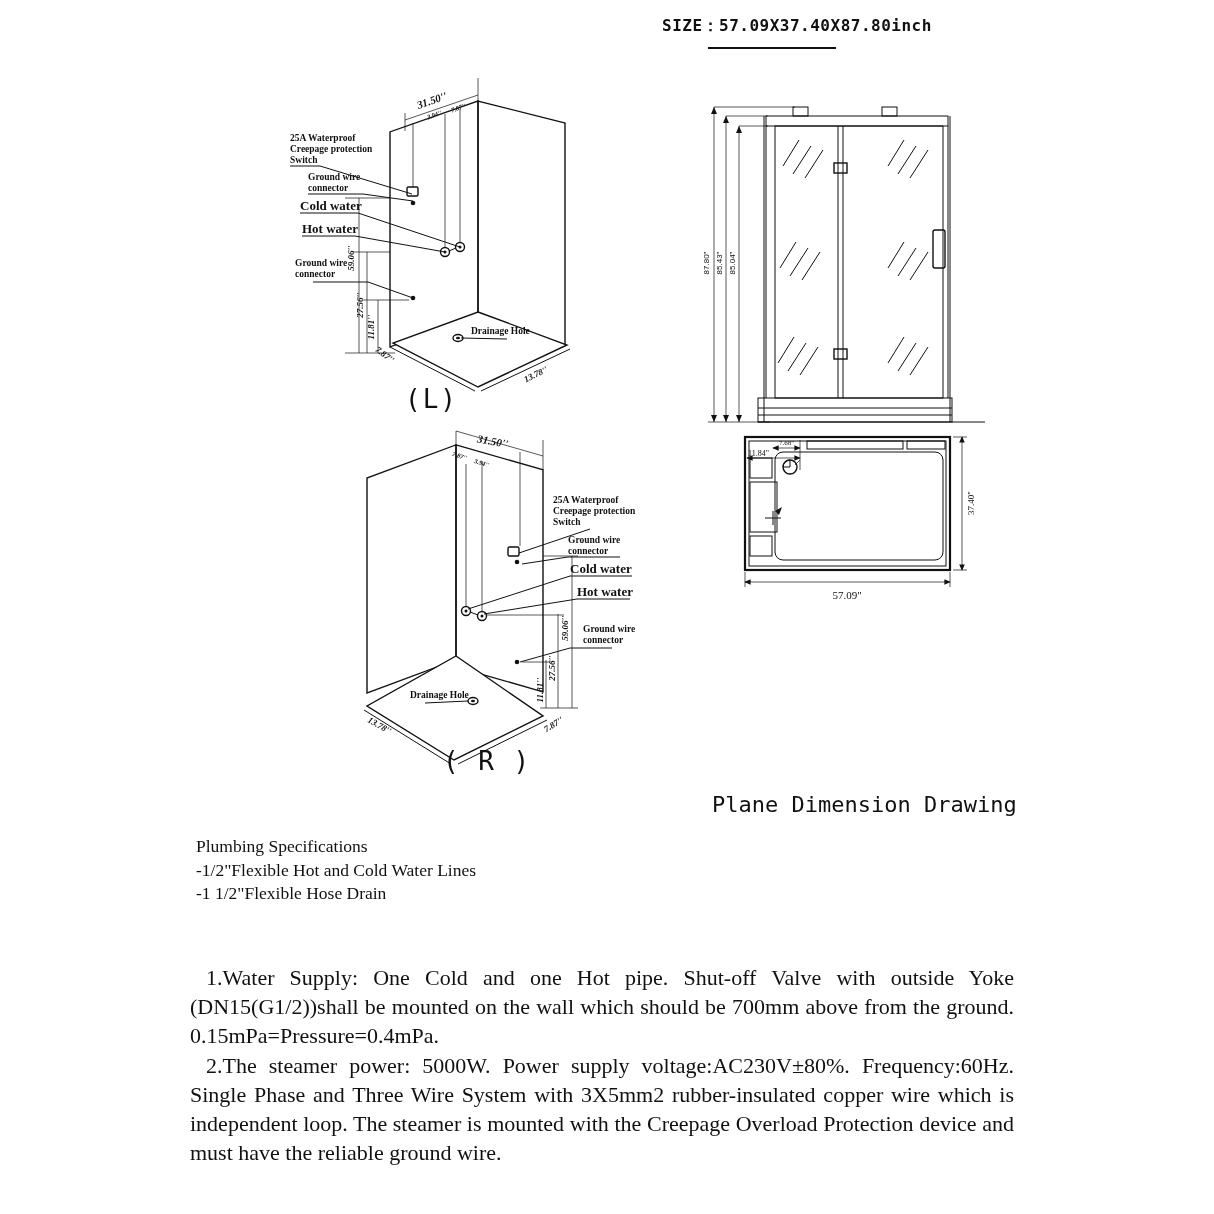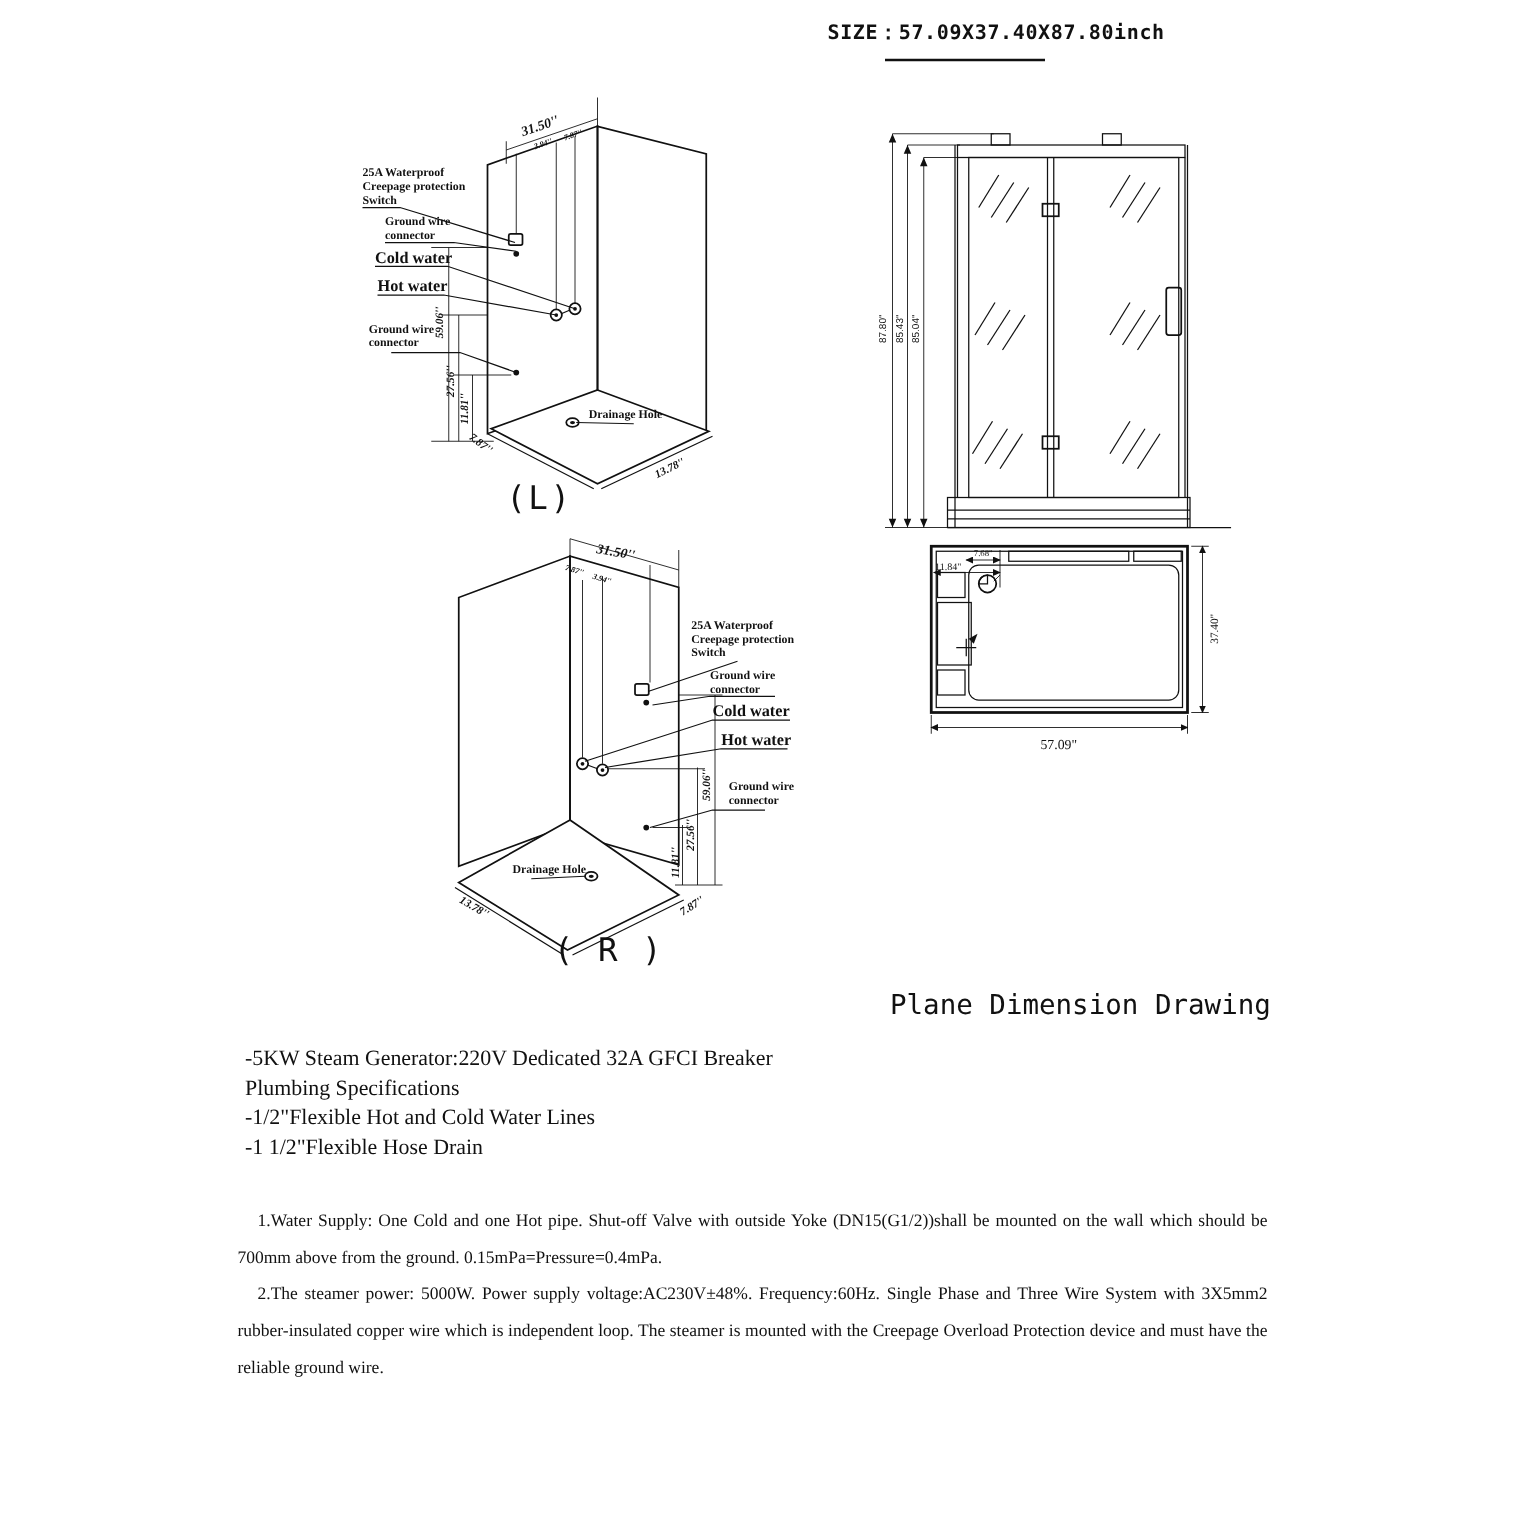--- a/index.html
+++ b/index.html
@@ -8,21 +8,21 @@
   .abs{position:absolute;}
   .mono{font-family:"DejaVu Sans Mono",monospace;}
   .serif{font-family:"Liberation Serif",serif;}
   #size-title{left:662px;top:16px;font-size:16px;font-weight:bold;letter-spacing:.5px;}
   #size-underline{left:708px;top:47px;width:128px;height:2px;background:#111;}
   #cap-l{left:405px;top:384px;font-size:26px;letter-spacing:2px;}
   #cap-r{left:443px;top:746px;font-size:26px;letter-spacing:2px;}
   #cap-3d{left:172px;top:792px;font-size:17px;}
   #cap-plane{left:712px;top:792px;font-size:22px;}
   #specs{left:196px;top:835px;font-size:17.5px;line-height:23.7px;}
-  #notes{left:190px;top:963px;width:824px;font-size:14px;line-height:29.2px;text-align:justify;}
+  #notes{left:190px;top:963px;width:824px;font-size:22px;line-height:29.2px;text-align:justify;}
   #notes p{margin:0;text-indent:16px;}
   
   .s{stroke:#111;fill:none;stroke-width:1;}
   .s14{stroke:#111;fill:none;stroke-width:1.4;}
   .s2{stroke:#111;fill:none;stroke-width:2.2;}
   .thin{stroke:#111;fill:none;stroke-width:0.7;}
   .fillb{fill:#111;stroke:none;}
   .wfill{fill:#fff;stroke:#111;stroke-width:1.4;}
   text{fill:#111;}
   .lbl{font:bold 9.5px "Liberation Serif",serif;}
@@ -307,24 +307,23 @@
     </g>
     <text class="dim-pl" x="13" y="26">11.84"</text>
     <text class="dim-pl" style="font-size:7px" x="44" y="15">7.68"</text>
     <text class="dim-pl-lg" text-anchor="middle" x="112" y="169">57.09"</text>
     <text class="dim-pl" style="font-size:9px" text-anchor="middle" transform="rotate(-90 239 73)" x="239" y="73">37.40"</text>
   </svg>
 
   <div id="cap-plane" class="abs mono">Plane Dimension Drawing</div>
 
   <div id="specs" class="abs serif">
-    <div>-5KW Steam Generator:220V Dedicated 32A GFCI Breaker</div>
     <div>Plumbing Specifications</div>
     <div>-1/2"Flexible Hot and Cold Water Lines</div>
     <div>-1 1/2"Flexible Hose Drain</div>
   </div>
 
   <div id="notes" class="abs serif">
     <p>1.Water Supply: One Cold and one Hot pipe. Shut-off Valve with outside Yoke (DN15(G1/2))shall be mounted on the wall which should be 700mm above from the ground. 0.15mPa=Pressure=0.4mPa.</p>
-    <p>2.The steamer power: 5000W. Power supply voltage:AC230V±48%. Frequency:60Hz. Single Phase and Three Wire System with 3X5mm2 rubber-insulated copper wire which is  independent loop. The steamer is mounted with the Creepage Overload Protection device and must have the reliable ground wire.</p>
+    <p>2.The steamer power: 5000W. Power supply voltage:AC230V±80%. Frequency:60Hz. Single Phase and Three Wire System with 3X5mm2 rubber-insulated copper wire which is  independent loop. The steamer is mounted with the Creepage Overload Protection device and must have the reliable ground wire.</p>
   </div>
 
 </div>
 
 </body></html>

